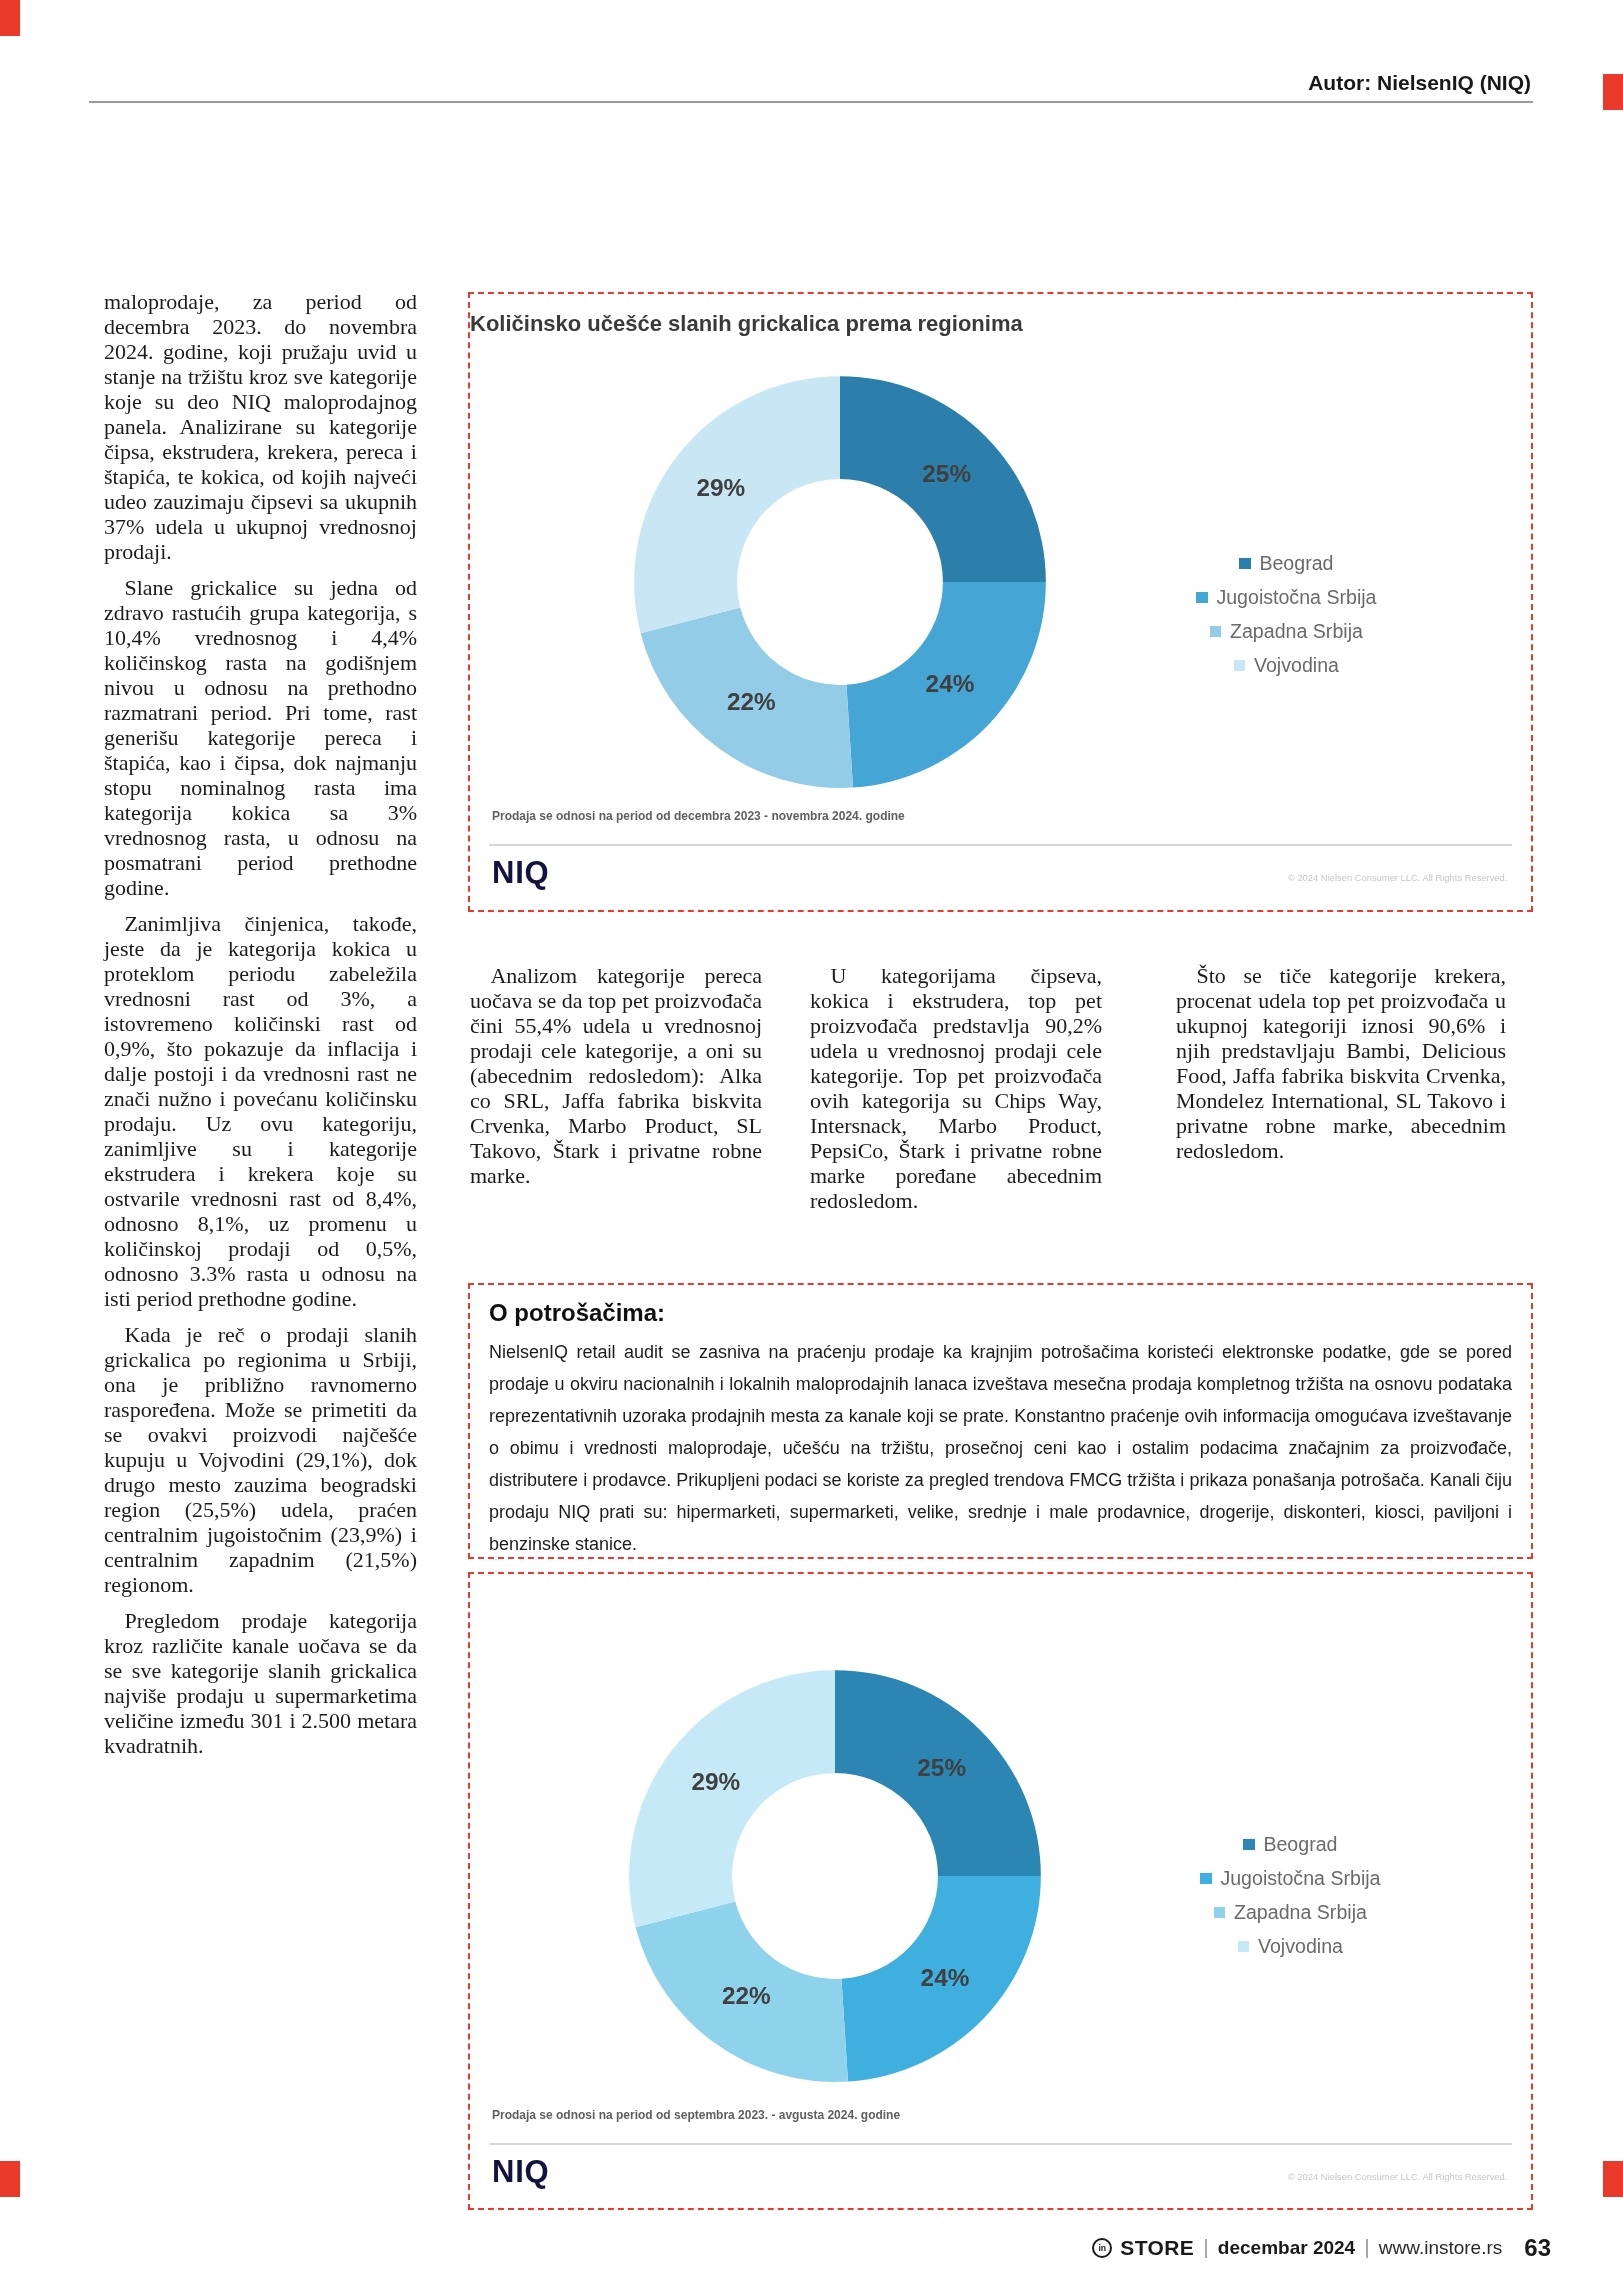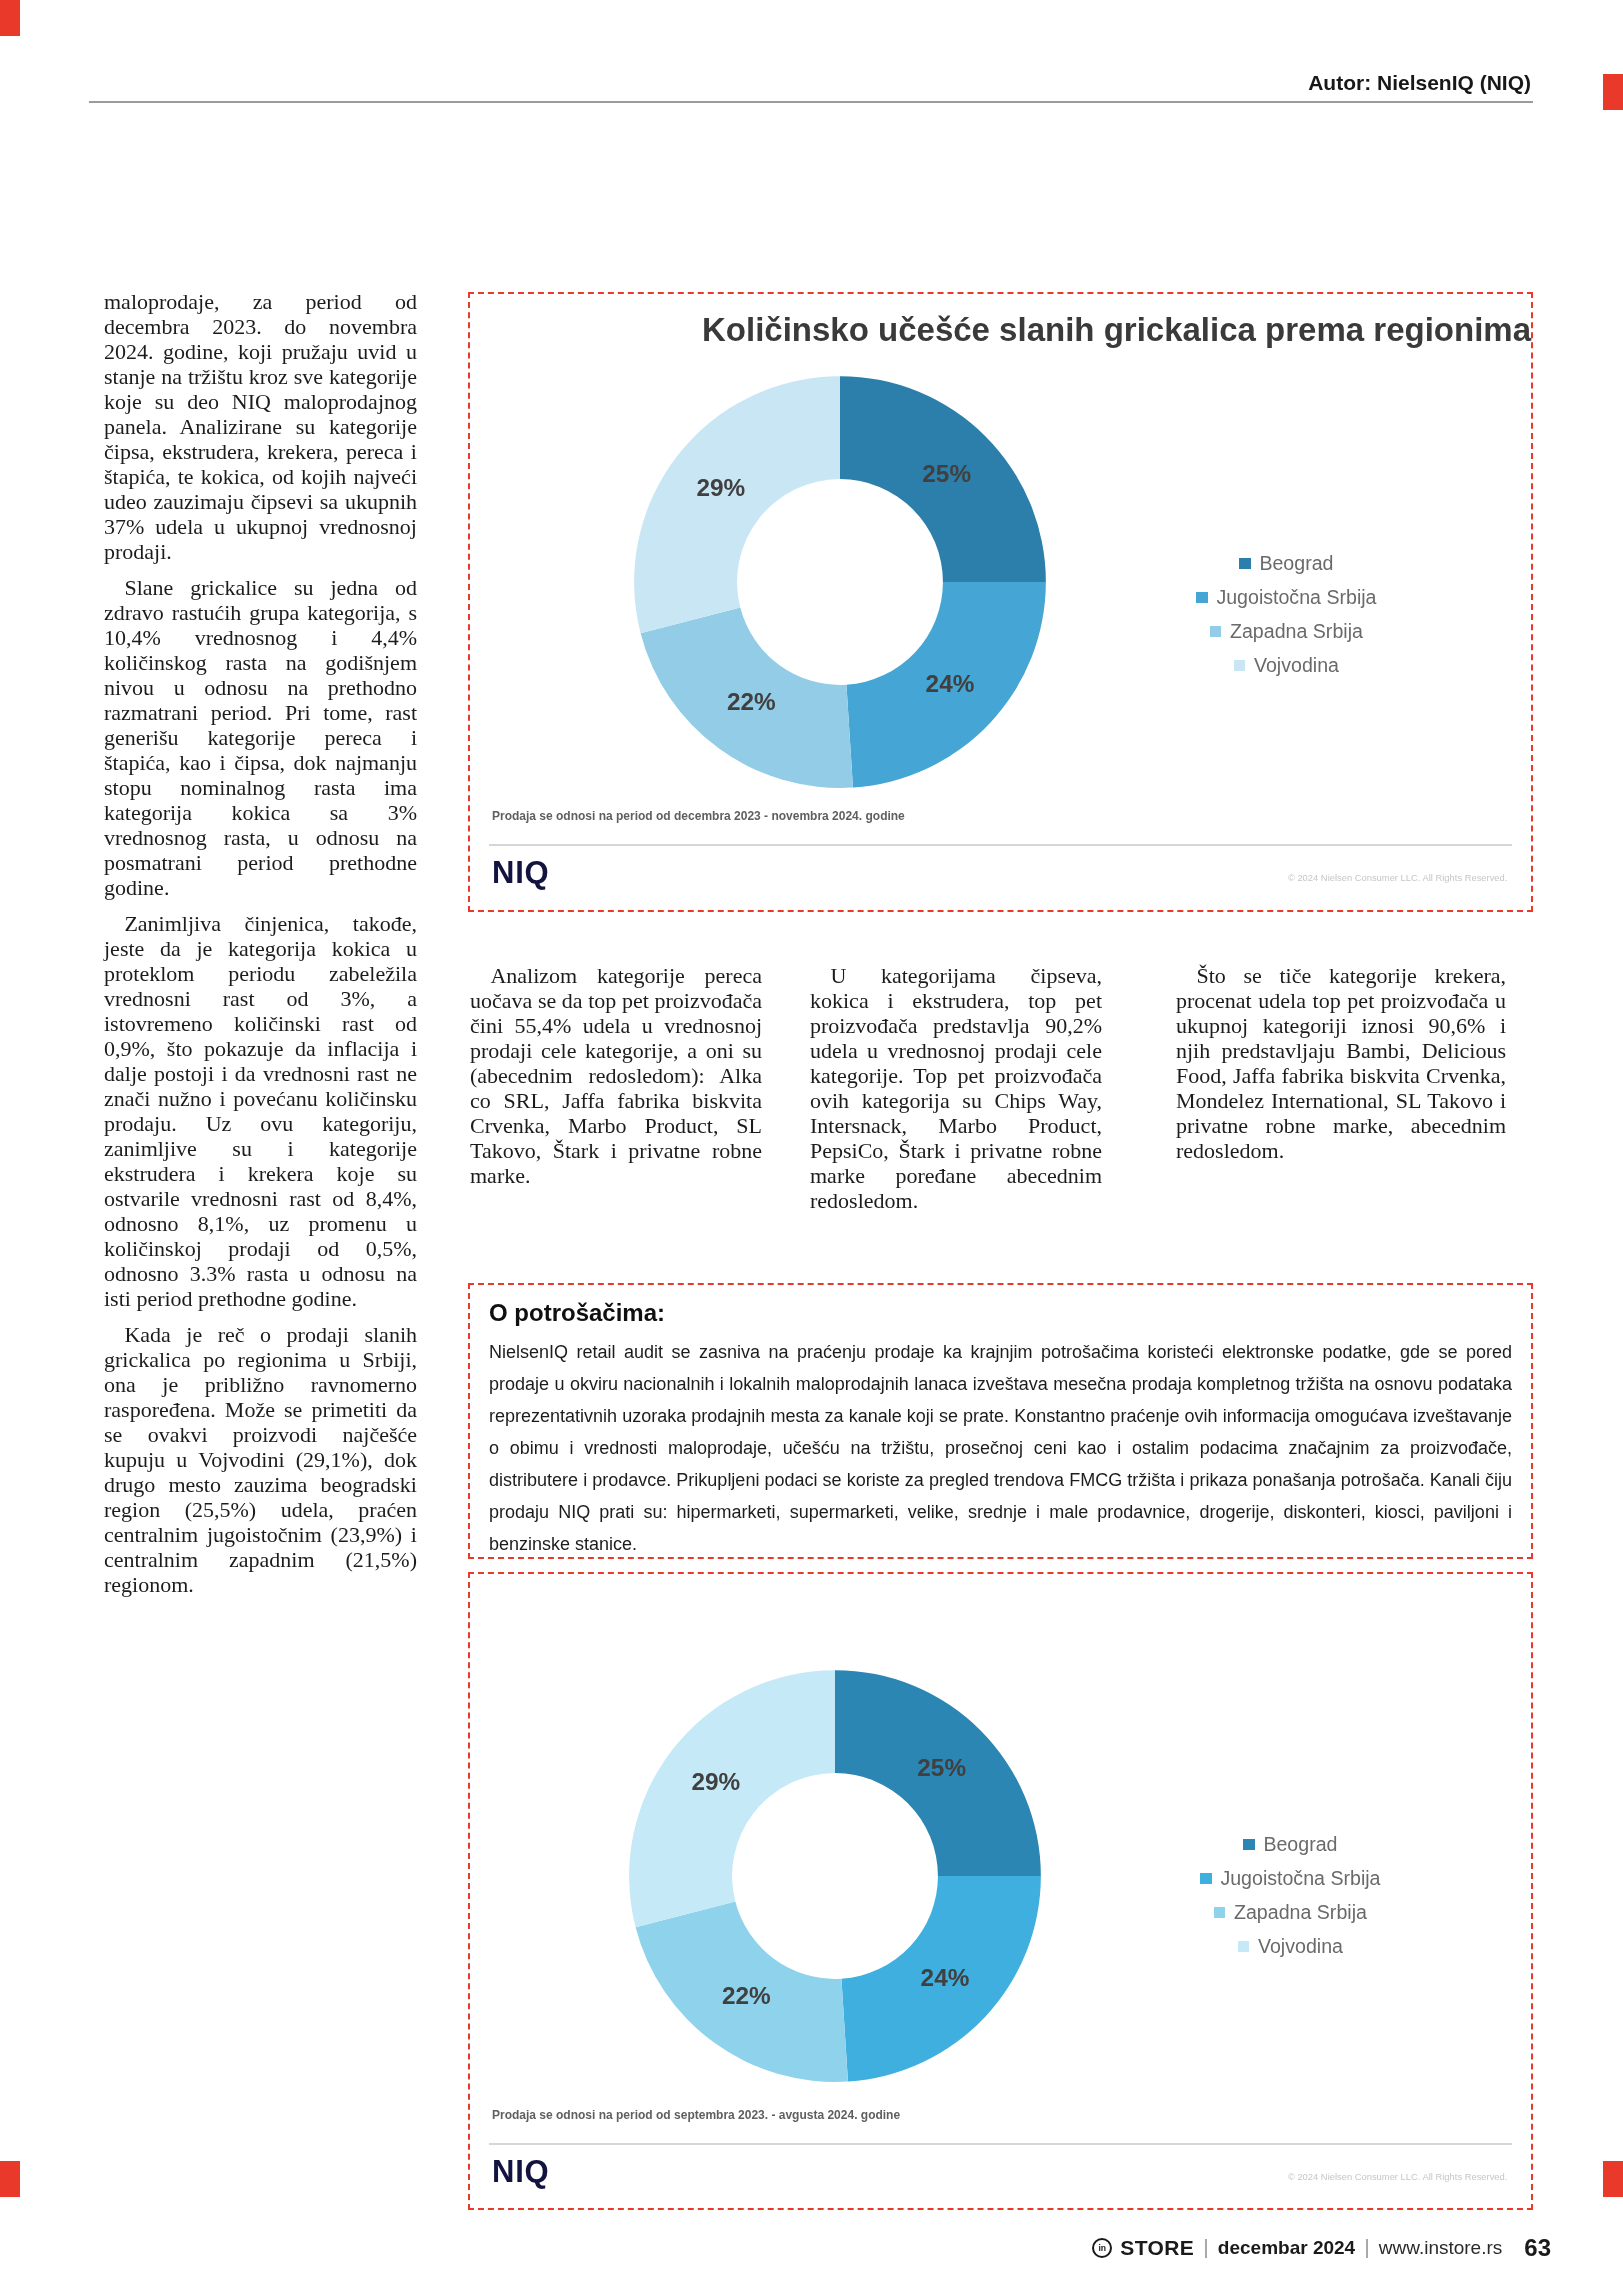--- a/index.html
+++ b/index.html
@@ -23,22 +23,22 @@
 
   
   .left-col { position:absolute; left:104px; top:289px; width:313px; }
   .left-col p, .mid-col p { font-size:22px; line-height:25px; text-align:justify; color:#1c1c1c; }
   .left-col p + p { margin-top:11px; text-indent:20.4px; }
 
   
   .chart-box { position:absolute; left:468px; width:1065px; border:2.4px dashed #e8392b; background:#fff; }
   .chart-box.first { top:292px; height:620px; }
   .chart-box.second { top:1572px; height:638px; }
-  .chart-title { position:absolute; top:17.3px; left:0; right:0; text-align:right;
-    font-family:"Liberation Sans", sans-serif; font-weight:bold; font-size:33px; color:#3a3a3a; }
+  .chart-title { position:absolute; top:17.3px; left:0; right:0; text-align:left;
+    font-family:"Liberation Sans", sans-serif; font-weight:bold; font-size:22px; color:#3a3a3a; }
   .donut-wrap { position:absolute; }
   .first .donut-wrap { left:150px; top:68px; }
   .second .donut-wrap { left:145px; top:82px; }
   svg text.pct { font-family:"Liberation Sans", sans-serif; font-weight:bold; font-size:31px; fill:#404040; }
   .legend { position:absolute; display:flex; flex-direction:column; gap:11px;align-items:center; }
   .first .legend { left:726px; top:258px; }
   .second .legend { left:730px; top:259px; }
   .legend-row { display:flex; align-items:center; gap:8.6px; }
   .swatch { width:11.8px; height:11.8px; display:inline-block; }
   .legend-label { font-family:"Liberation Sans", sans-serif; font-size:19.6px; color:#6a6a6a; }
@@ -94,20 +94,21 @@
   <div class="crop r-bot"></div>
 
   <div class="author">Autor: NielsenIQ (NIQ)</div>
   <div class="header-rule"></div>
 
   <div class="left-col">
     <p>maloprodaje, za period od decembra 2023. do novembra 2024. godine, koji pružaju uvid u stanje na tržištu kroz sve kategorije koje su deo NIQ maloprodajnog panela. Analizirane su kategorije čipsa, ekstrudera, krekera, pereca i štapića, te kokica, od kojih najveći udeo zauzimaju čipsevi sa ukupnih 37% udela u ukupnoj vrednosnoj prodaji.</p>
     <p>Slane grickalice su jedna od zdravo rastućih grupa kategorija, s 10,4% vrednosnog i 4,4% količinskog rasta na godišnjem nivou u odnosu na prethodno razmatrani period. Pri tome, rast generišu kategorije pereca i štapića, kao i čipsa, dok najmanju stopu nominalnog rasta ima kategorija kokica sa 3% vrednosnog rasta, u odnosu na posmatrani period prethodne godine.</p>
     <p>Zanimljiva činjenica, takođe, jeste da je kategorija kokica u proteklom periodu zabeležila vrednosni rast od 3%, a istovremeno količinski rast od 0,9%, što pokazuje da inflacija i dalje postoji i da vrednosni rast ne znači nužno i povećanu količinsku prodaju. Uz ovu kategoriju, zanimljive su i kategorije ekstrudera i krekera koje su ostvarile vrednosni rast od 8,4%, odnosno 8,1%, uz promenu u količinskoj prodaji od 0,5%, odnosno 3.3% rasta u odnosu na isti period prethodne godine.</p>
     <p>Kada je reč o prodaji slanih grickalica po regionima u Srbiji, ona je približno ravnomerno raspoređena. Može se primetiti da se ovakvi proizvodi najčešće kupuju u Vojvodini (29,1%), dok drugo mesto zauzima beogradski region (25,5%) udela, praćen centralnim jugoistočnim (23,9%) i centralnim zapadnim (21,5%) regionom.</p>
+    <p>Pregledom prodaje kategorija kroz različite kanale uočava se da se sve kategorije slanih grickalica najviše prodaju u supermarketima veličine između 301 i 2.500 metara kvadratnih.</p>
   </div>
 
   <div class="chart-box first">
     <div class="chart-title">Količinsko učešće slanih grickalica prema regionima</div>
     <div class="donut-wrap"><svg width="440" height="440" viewBox="0 0 560 560">
           <path d="M 280.0 18.0 A 262 262 0 0 1 542.0 280.0 L 411.0 280.0 A 131 131 0 0 0 280.0 149.0 Z" fill="#2c7fab"></path>
           <path d="M 542.0 280.0 A 262 262 0 0 1 296.5 541.5 L 288.2 410.7 A 131 131 0 0 0 411.0 280.0 Z" fill="#45a5d4"></path>
           <path d="M 296.5 541.5 A 262 262 0 0 1 26.2 345.2 L 153.1 312.6 A 131 131 0 0 0 288.2 410.7 Z" fill="#93cce6"></path>
           <path d="M 26.2 345.2 A 262 262 0 0 1 280.0 18.0 L 280.0 149.0 A 131 131 0 0 0 153.1 312.6 Z" fill="#c9e6f4"></path>
           <text class="pct" x="415.8" y="144.2" text-anchor="middle" dominant-baseline="middle">25%</text>

